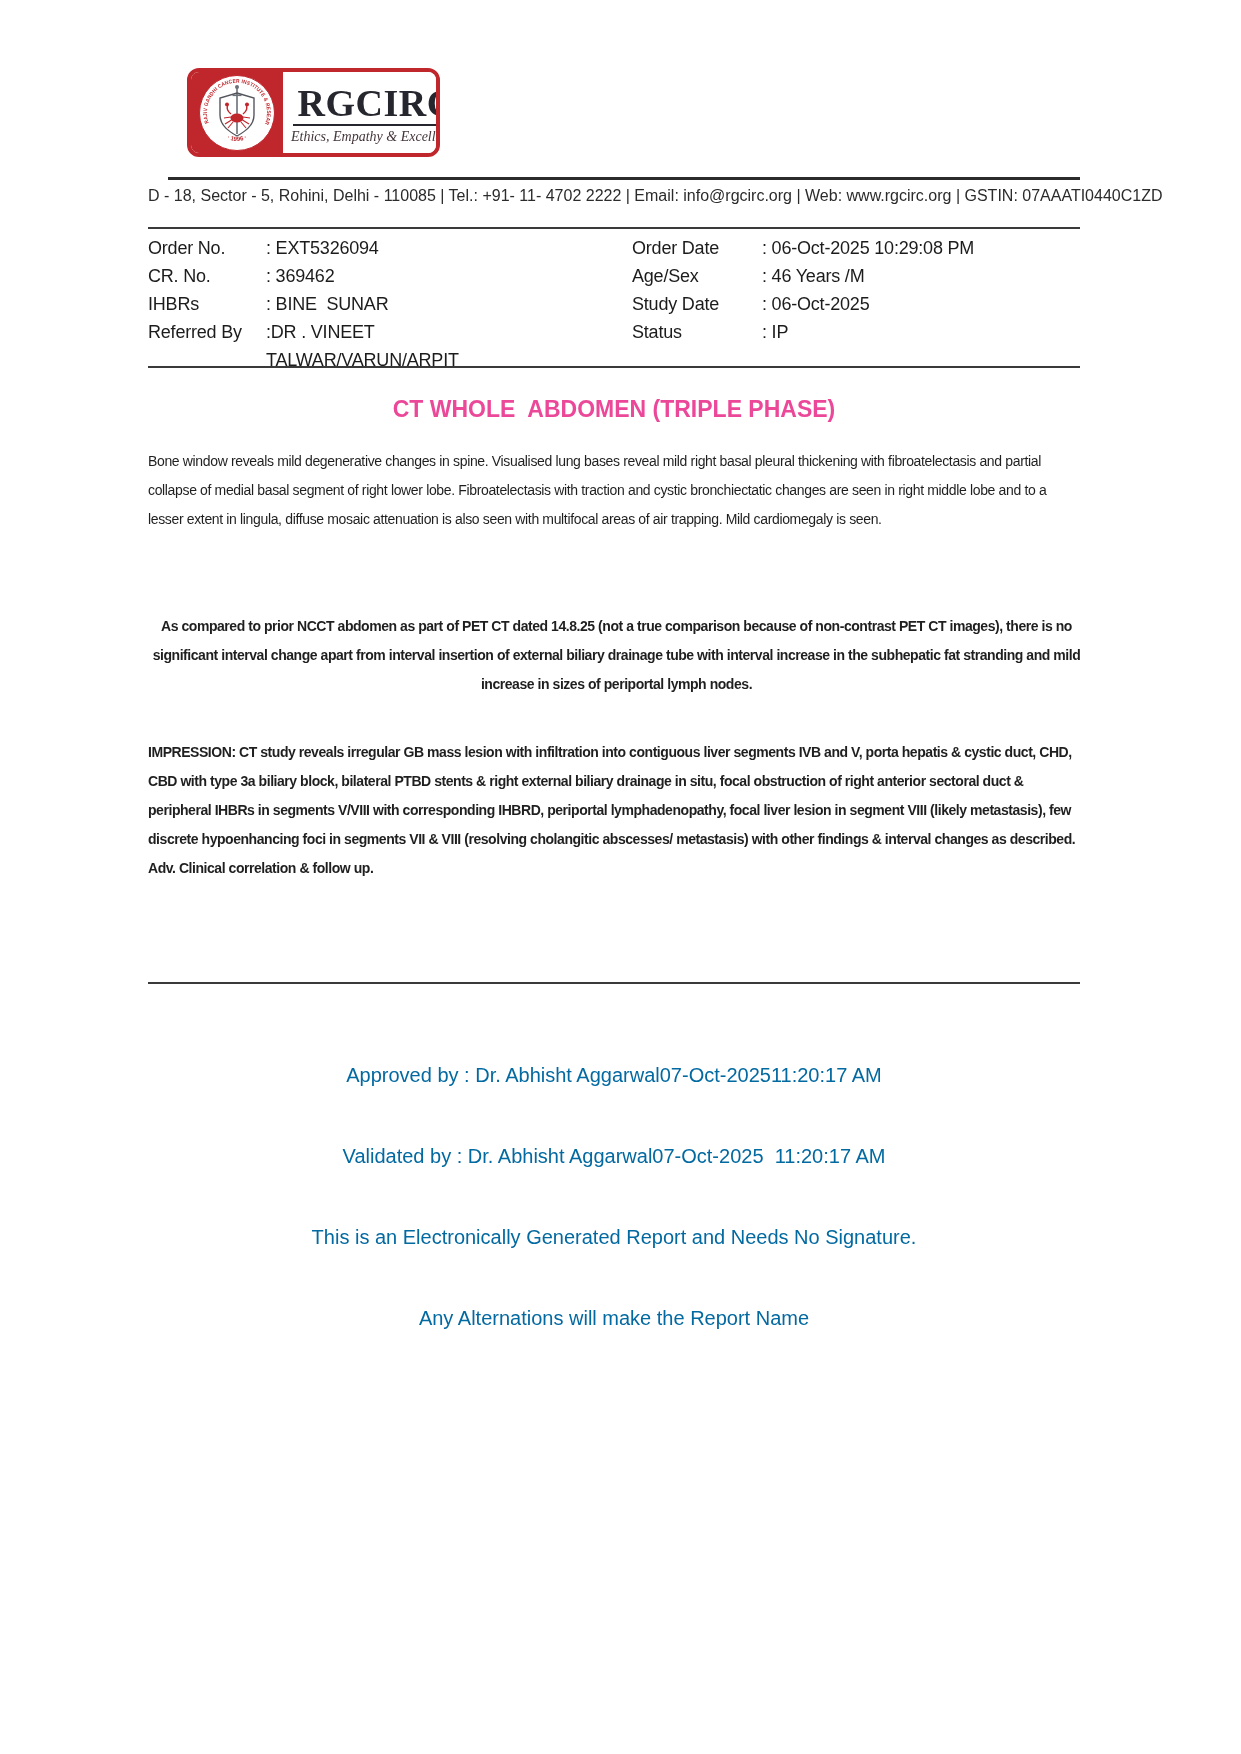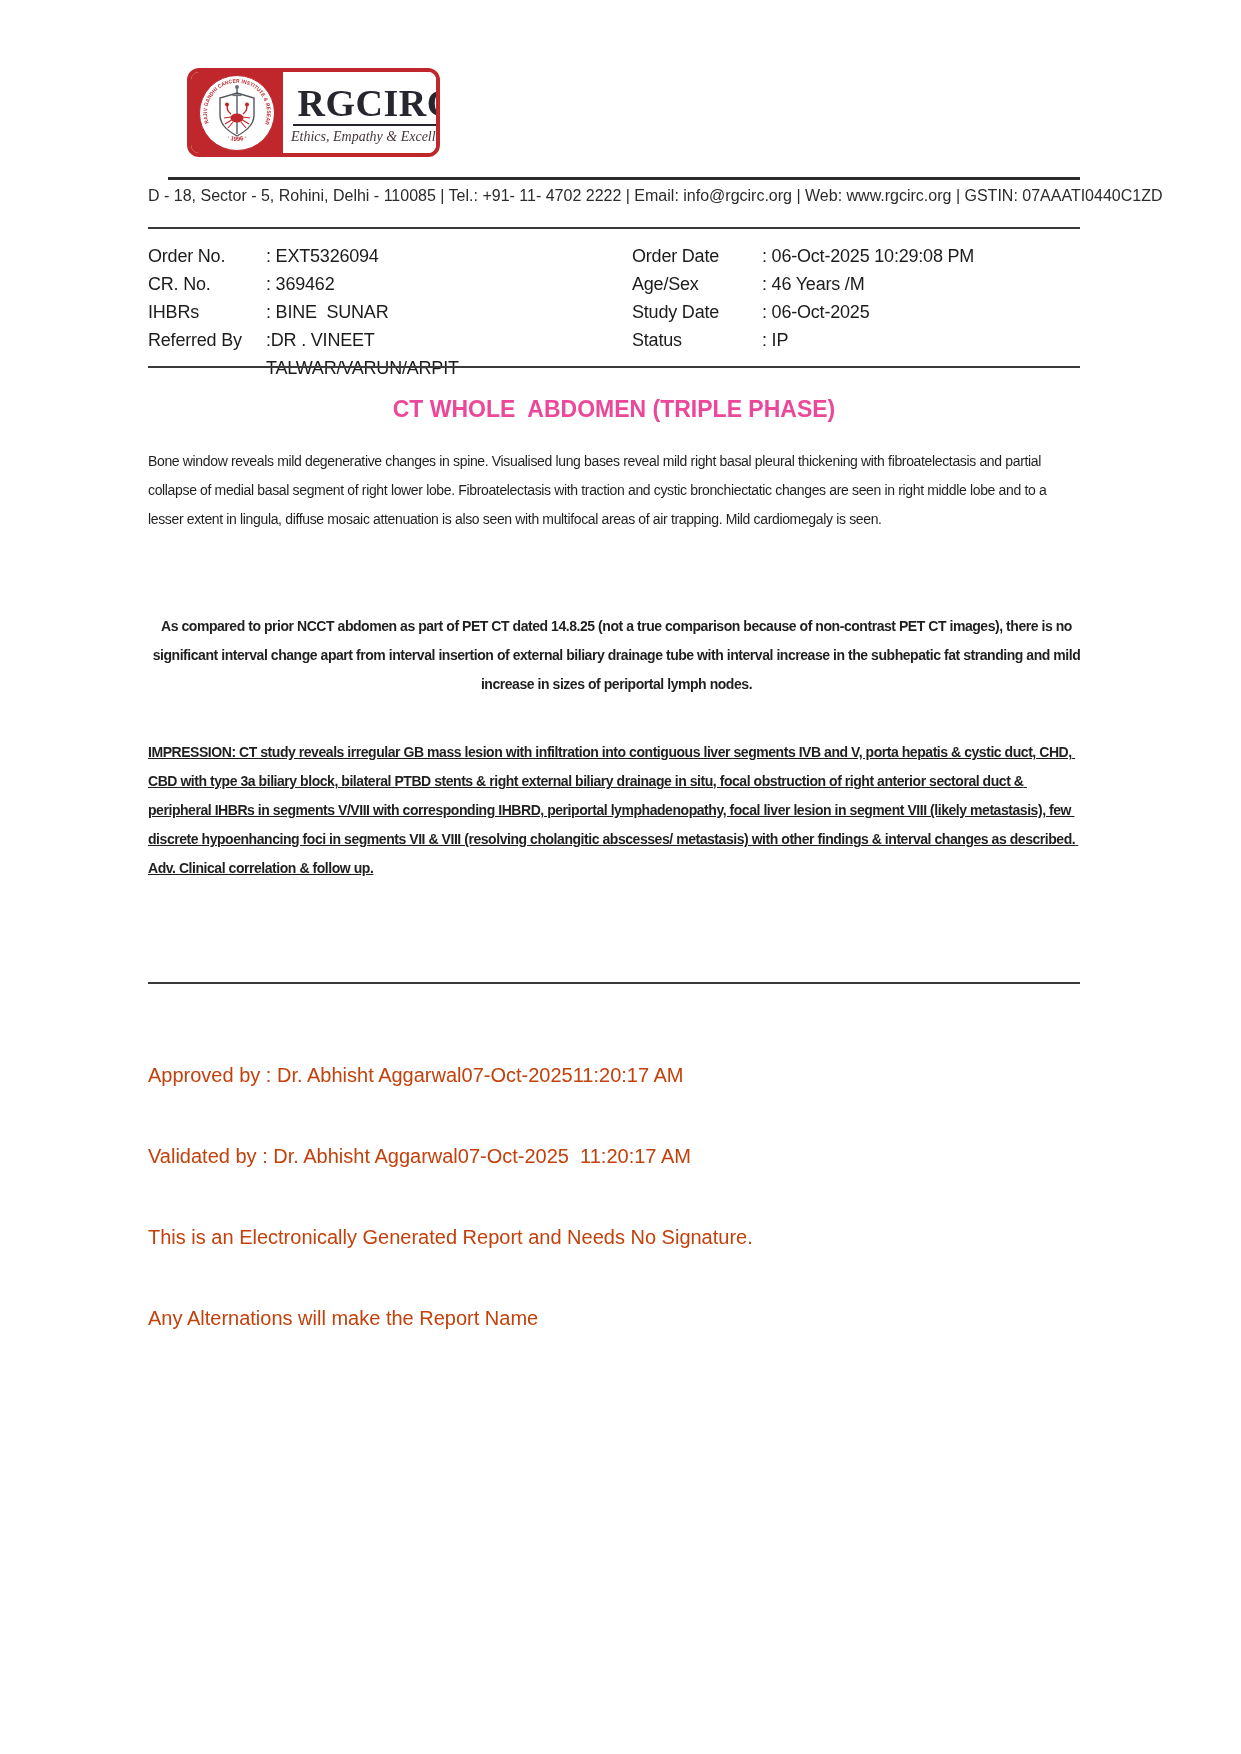--- a/index.html
+++ b/index.html
@@ -65,21 +65,21 @@
 
   
   .address {
     position: absolute; left: 148px; top: 187px; width: 932px;
     text-align: center;
     font-size: 16px; color: #2b2b2b;
     white-space: pre;
   }
 
   
-  .patient { position: absolute; left: 148px; top: 234px; width: 932px; height: 132px; font-size: 18px; letter-spacing: -0.2px; margin-top: 8px; }
+  .patient { position: absolute; left: 148px; top: 234px; width: 932px; height: 132px; font-size: 18px; letter-spacing: -0.2px; }
   .pcol { position: absolute; top: 0; }
   .pcol-left  { left: 0;    width: 470px; }
   .pcol-right { left: 484px; width: 448px; }
   .prow { display: flex; align-items: flex-start; }
   .prow > div { line-height: 28px; white-space: pre-wrap; }
   .plabel { flex: none; width: 118px; }
   .pcol-right .plabel { width: 130px; }
   .pvalue { flex: none; max-width: 240px; }
   .pcol-right .pvalue { max-width: 300px; }
 
@@ -93,27 +93,28 @@
   .para {
     position: absolute; left: 148px; width: 937px;
     font-size: 14px; line-height: 29px;
     letter-spacing: -0.35px;
     color: #1f1f1f;
     white-space: pre-wrap;
   }
   .para.bold { font-weight: bold; letter-spacing: -0.45px; }
   .p1 { top: 447px; }
   .p2 { top: 612px; text-align: center; }
-  .p3 { top: 738px; text-decoration: underline; }
+  .p3 { top: 738px; }
 
   
   .footer {
     position: absolute; left: 148px; top: 1008px; width: 932px;
+    text-align: center;
     font-size: 20px; line-height: 27px;
-    color: #c2410c;
+    color: #0369a1;
     white-space: pre-wrap;
   }
 </style>
 </head>
 <body>
 
 <div class="page">
 
   <div class="logo">
     <div class="logo-left">

